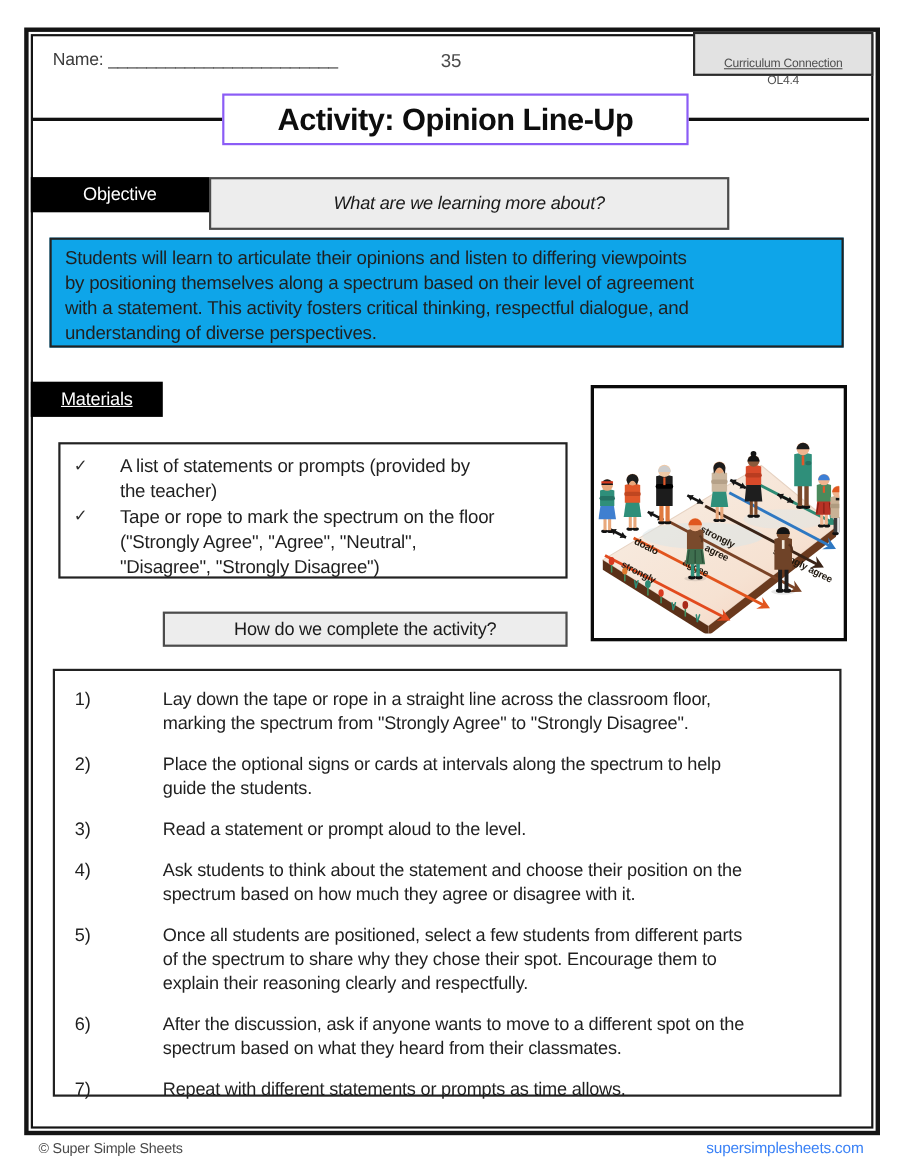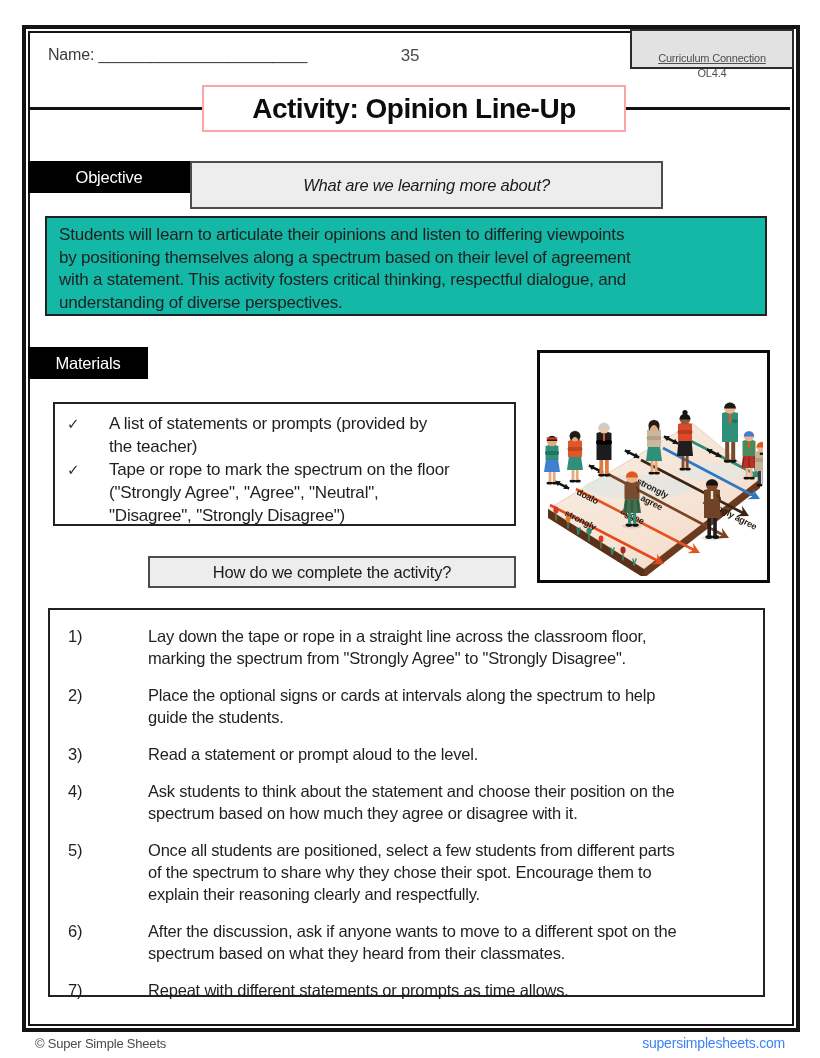--- a/index.html
+++ b/index.html
@@ -11,36 +11,36 @@
   .frame{left:22px;top:25px;width:778px;height:1007px;border:4px solid #141414;}
   .frame-inner{position:absolute;inset:2px;border:2px solid #141414;}
 
   
   .name-row{left:48px;top:46px;font-size:16px;color:#3c3c3c;white-space:nowrap;}
   .page-num{left:380px;top:46px;width:60px;text-align:center;font-size:17px;color:#4a4a4a;}
   .curr-box{left:630px;top:29px;width:164px;height:40px;background:#e2e2e2;border:2px solid #2b2b2b;
             text-align:center;font-size:11px;color:#4f4f4f;padding-top:20px;line-height:15px;}
   .curr-box .u{text-decoration:underline;}
   .head-line{left:30px;top:107px;width:760px;height:3px;background:#111;}
-  .title-box{left:202px;top:85px;width:424px;height:47px;background:#fff;border:2px solid #fca5a5;
+  .title-box{left:202px;top:85px;width:424px;height:47px;background:#fff;border:2px solid #8b5cf6;
              display:flex;align-items:center;justify-content:center;z-index:3;
              font-size:28px;font-weight:bold;color:#0d0d0d;letter-spacing:-0.5px;}
 
   
   .sec-black{background:#000;color:#fff;display:flex;align-items:center;justify-content:center;
              font-size:16.5px;z-index:2;}
   .sec-gray{background:#ededed;border:2px solid #4c4c4c;display:flex;align-items:center;justify-content:center;
             font-size:16.5px;color:#1a1a1a;z-index:2;}
 
   .obj-black{left:28px;top:161px;width:162px;height:32px;}
   .obj-gray{left:190px;top:161px;width:473px;height:48px;font-style:italic;}
-  .obj-text-box{left:45px;top:216px;width:722px;height:100px;border:2px solid #222;background:#14b8a6;
+  .obj-text-box{left:45px;top:216px;width:722px;height:100px;border:2px solid #222;background:#0ea5e9;
                 padding:6px 12px;font-size:17px;line-height:22.5px;white-space:pre-line;}
 
-  .mat-black{left:28px;top:347px;width:120px;height:32px;}
+  .mat-black{left:28px;top:347px;width:120px;height:32px;text-decoration:underline;}
   .mat-gray{left:148px;top:347px;width:368px;height:32px;}
   .mat-box{left:53px;top:402px;width:463px;height:124px;border:2px solid #222;background:#fff;
            padding:8px 6px 0 12px;}
   .check-item{display:flex;font-size:17px;line-height:23px;}
   .check-item .tick{width:42px;flex:0 0 42px;color:#2f2f2f;font-size:15px;}
   .check-item .txt{white-space:pre-line;}
 
   .ins-black{left:28px;top:556px;width:120px;height:32px;font-size:15.5px;}
   .ins-gray{left:148px;top:556px;width:368px;height:32px;}
   .ins-box{left:48px;top:608px;width:717px;height:389px;border:2px solid #222;background:#fff;

